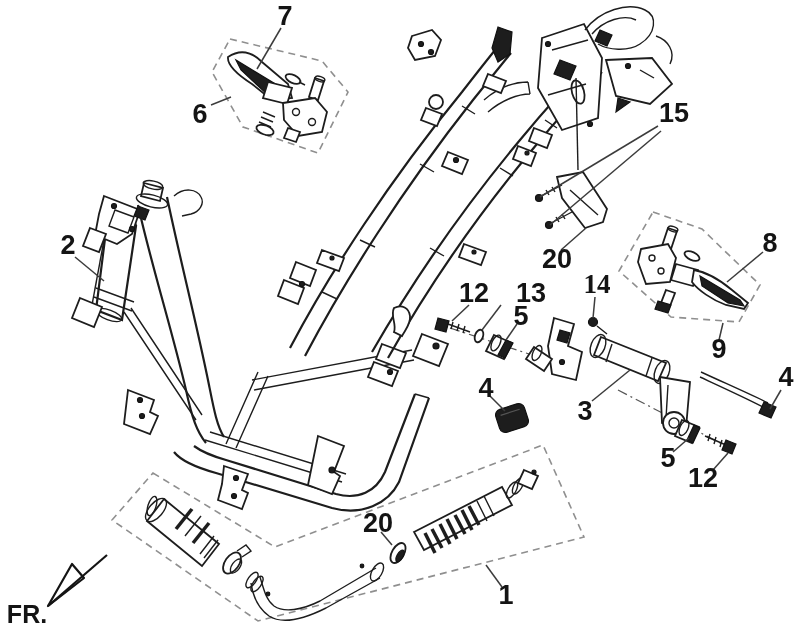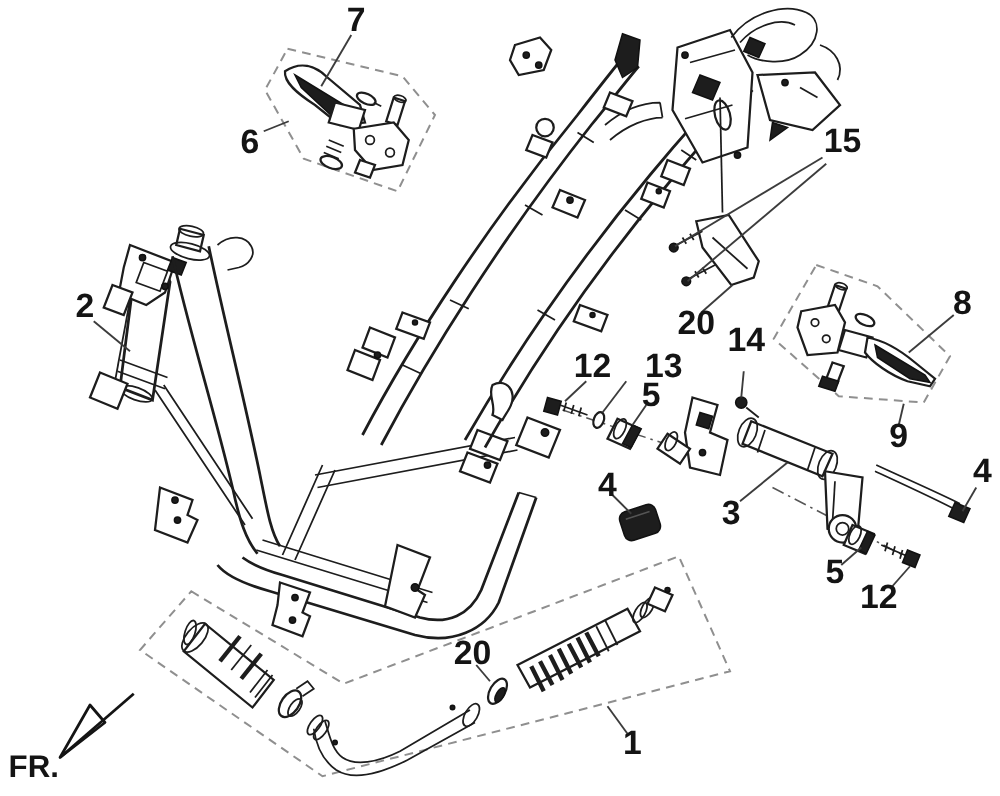--- a/index.html
+++ b/index.html
@@ -328,21 +328,21 @@
       </g>
   </svg>
 
   <div id="callouts">
     <div class="fr-label" style="left:27px;top:614px;">FR.</div>
   <div class="callout" style="left: 68px; top: 245px;">2</div>
       <div class="callout" style="left: 285px; top: 16px;">7</div>
       <div class="callout" style="left: 200px; top: 114px;">6</div>
       <div class="callout" style="left: 674px; top: 113px;">15</div>
       <div class="callout" style="left: 557px; top: 259px;">20</div>
-      <div class="callout" style="left: 597px; top: 272px;">14</div>
+      <div class="callout" style="left: 597px; top: 284px; font-family: Liberation Serif, serif;">14</div>
       <div class="callout" style="left: 474px; top: 293px;">12</div>
       <div class="callout" style="left: 531px; top: 293px;">13</div>
       <div class="callout" style="left: 521px; top: 316px;">5</div>
       <div class="callout" style="left: 770px; top: 243px;">8</div>
       <div class="callout" style="left: 719px; top: 349px;">9</div>
       <div class="callout" style="left: 486px; top: 388px;">4</div>
       <div class="callout" style="left: 585px; top: 411px;">3</div>
       <div class="callout" style="left: 786px; top: 377px;">4</div>
       <div class="callout" style="left: 668px; top: 458px;">5</div>
       <div class="callout" style="left: 703px; top: 478px;">12</div>

